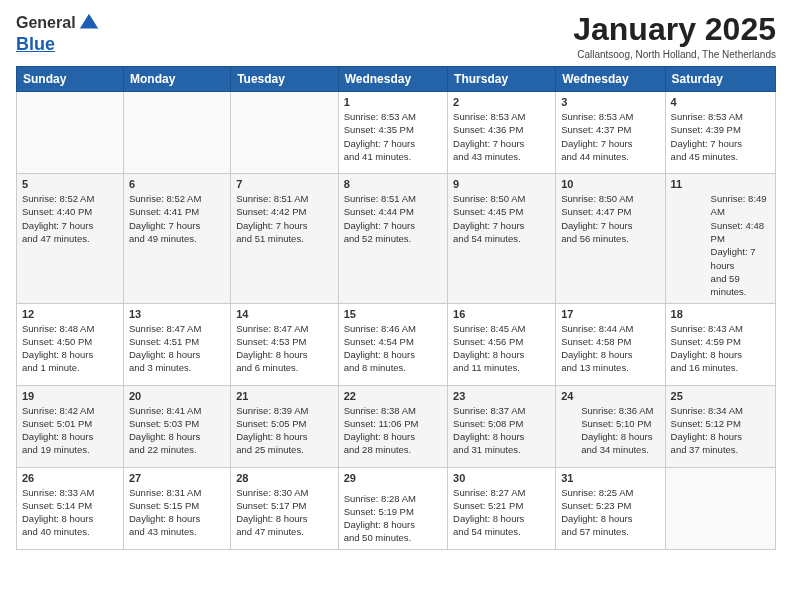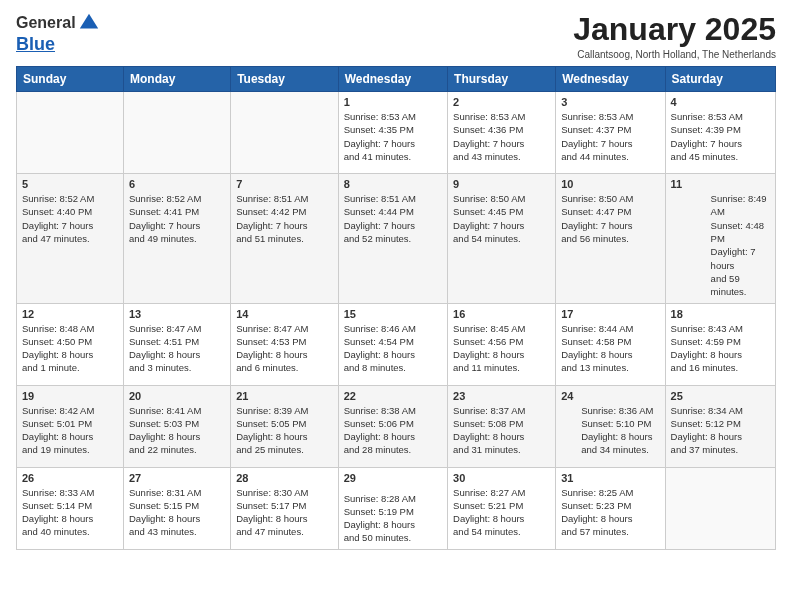--- a/index.html
+++ b/index.html
@@ -293,21 +293,21 @@
           <td>
             <span class="day-number">21</span>
             <div class="day-info" style="white-space: pre-line;">Sunrise: 8:39 AM
 Sunset: 5:05 PM
 Daylight: 8 hours
 and 25 minutes.</div>
           </td>
           <td>
             <span class="day-number">22</span>
             <div class="day-info" style="white-space: pre-line;">Sunrise: 8:38 AM
-Sunset: 5:06 PM
+Sunset: 11:06 PM
 Daylight: 8 hours
 and 28 minutes.</div>
           </td>
           <td>
             <span class="day-number">23</span>
             <div class="day-info" style="white-space: pre-line;">Sunrise: 8:37 AM
 Sunset: 5:08 PM
 Daylight: 8 hours
 and 31 minutes.</div>
           </td>

